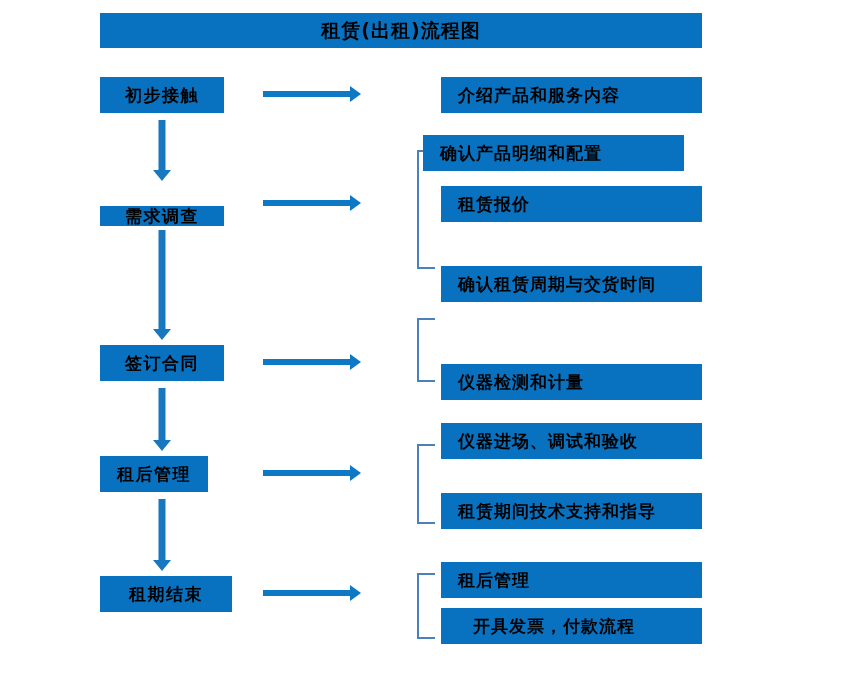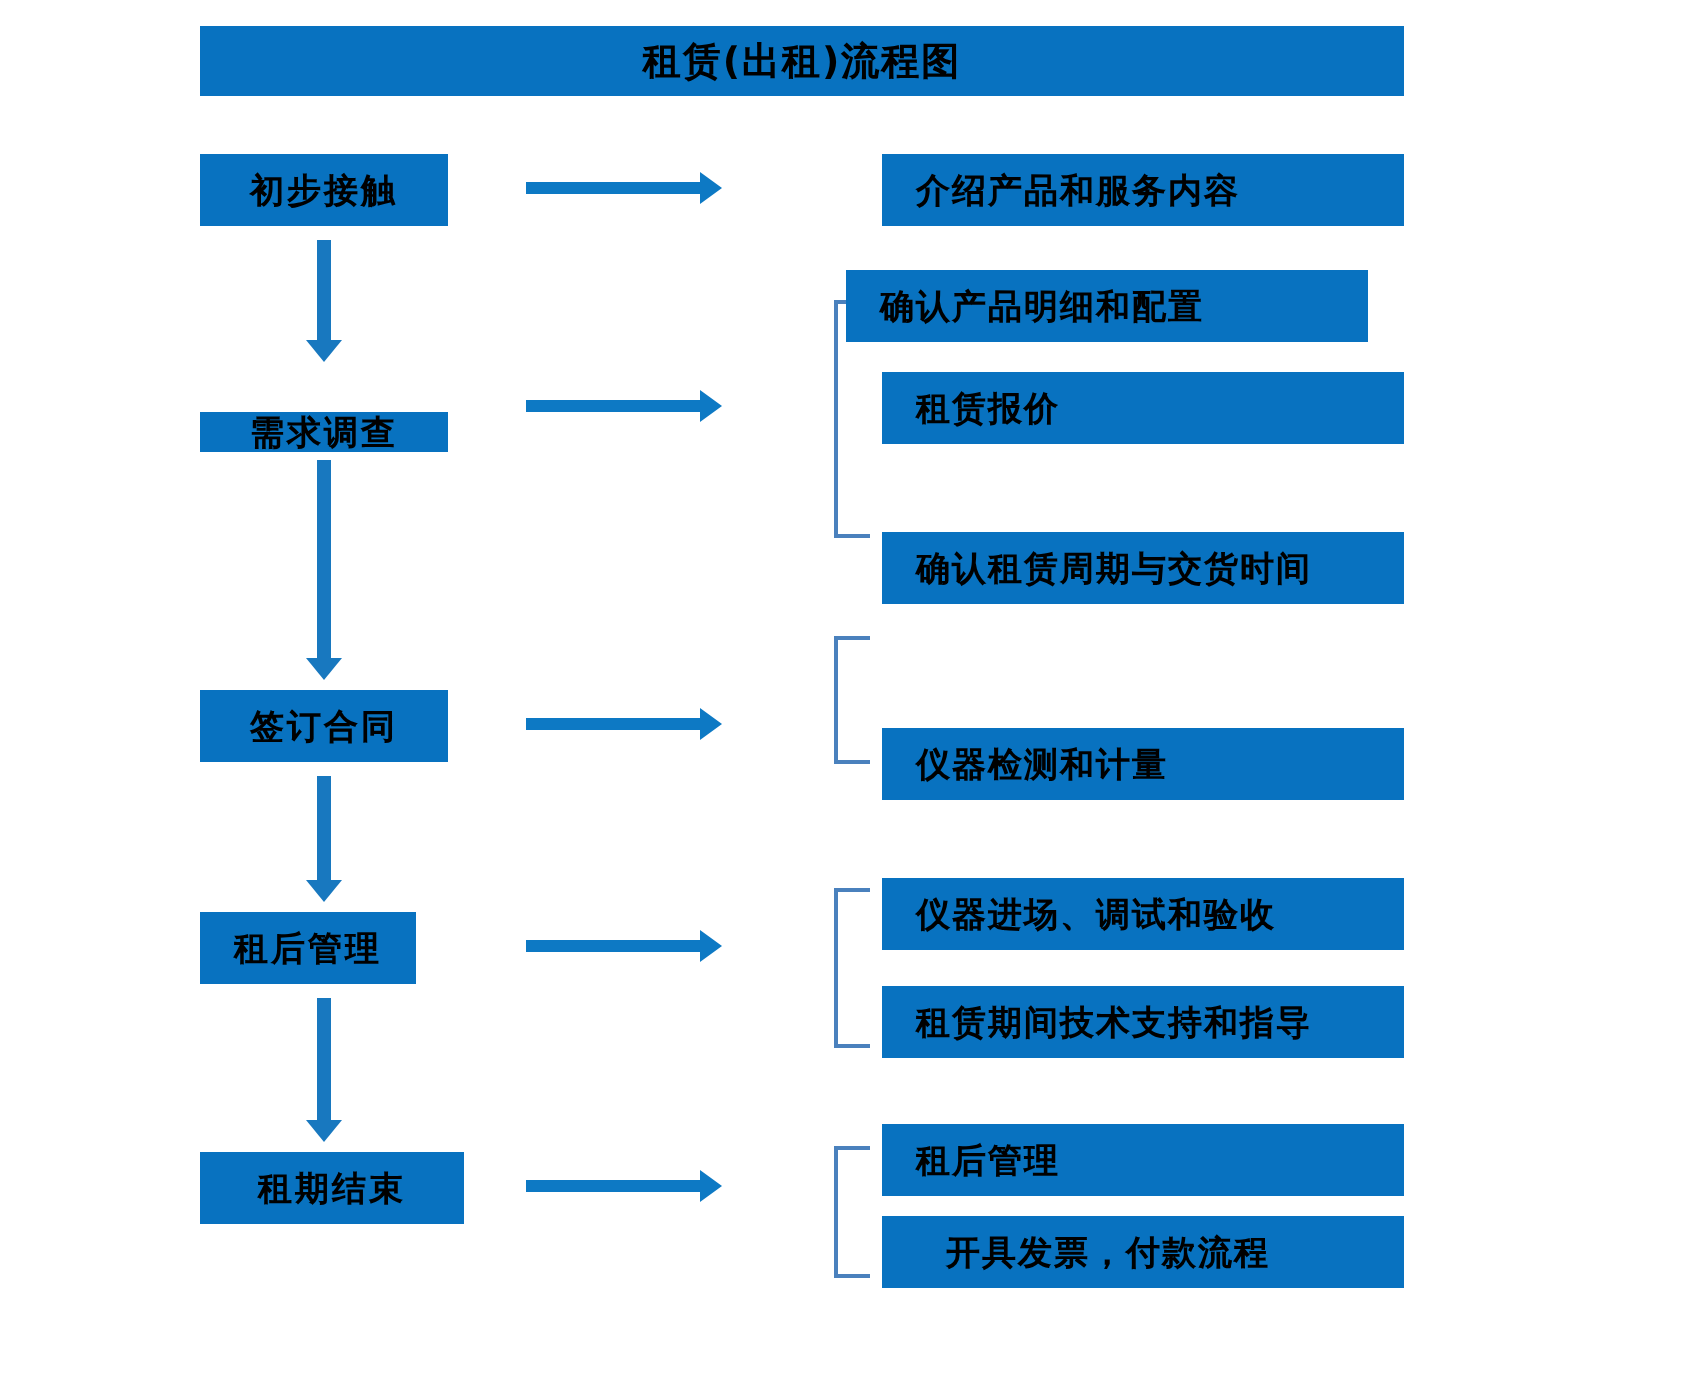--- a/index.html
+++ b/index.html
@@ -180,21 +180,21 @@
 
   <div class="box detail-box" style="left:441px; top:186px; width:261px; height:36px;">租赁报价</div>
 
   <div class="box detail-box" style="left:441px; top:238px; width:261px; height:36px;margin-top:28px;">
     <span>确认租赁周期与交货时间</span>
   </div>
 
 
   <div class="box detail-box" style="left:441px; top:364px; width:261px; height:36px;">仪器检测和计量</div>
 
-  <div class="box detail-box" style="left:441px; top:423px; width:261px; height:36px;margin-top:16px;">仪器进场、调试和验收</div>
+  <div class="box detail-box" style="left:441px; top:423px; width:261px; height:36px;">仪器进场、调试和验收</div>
 
   <div class="box detail-box" style="left:441px; top:493px; width:261px; height:36px;">
     <span>租赁期间技术支持和指导</span>
   </div>
 
   <div class="box detail-box" style="left:441px; top:562px; width:261px; height:36px;">租后管理</div>
 
   <div class="box detail-box" style="left:441px; top:608px; width:261px; height:36px;padding-left:32px;">开具发票，付款流程</div>
 
 </div>

